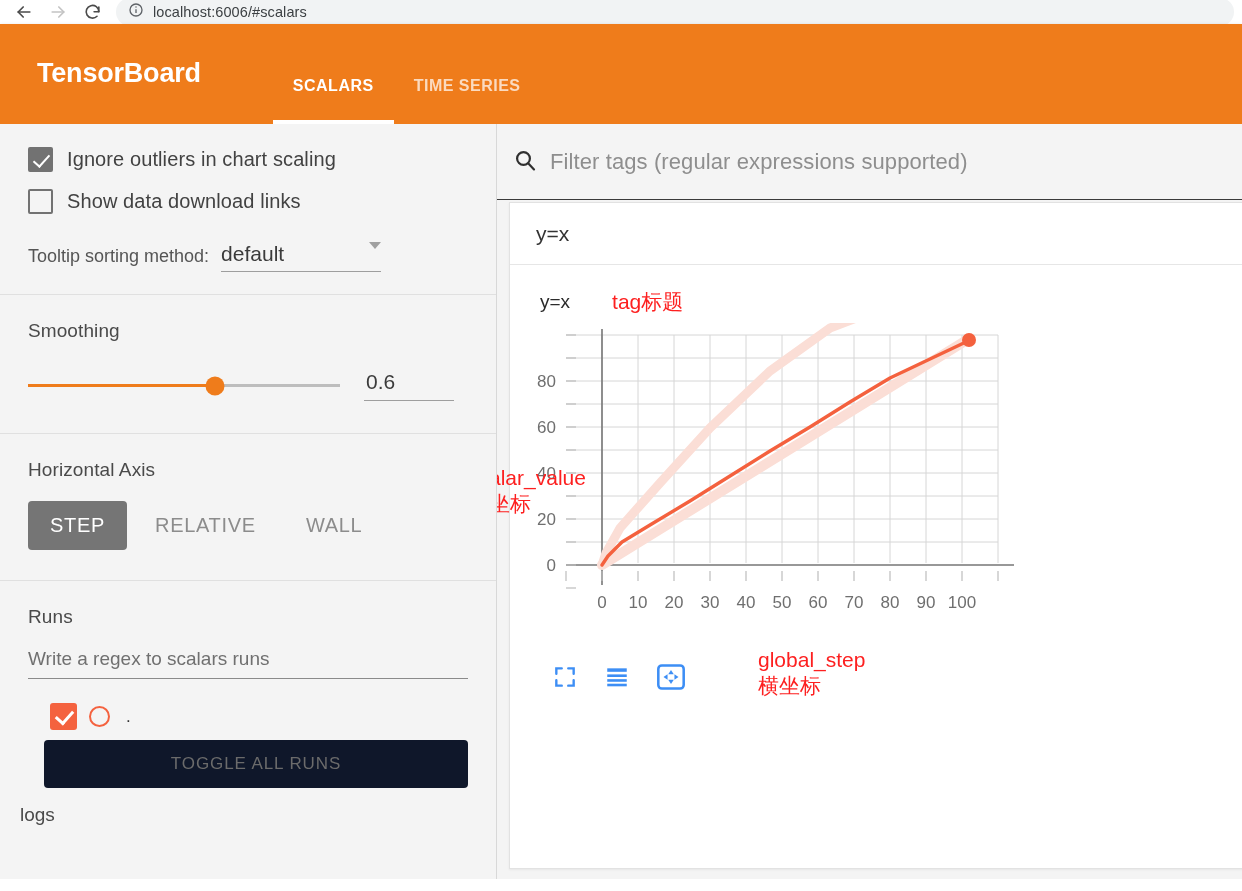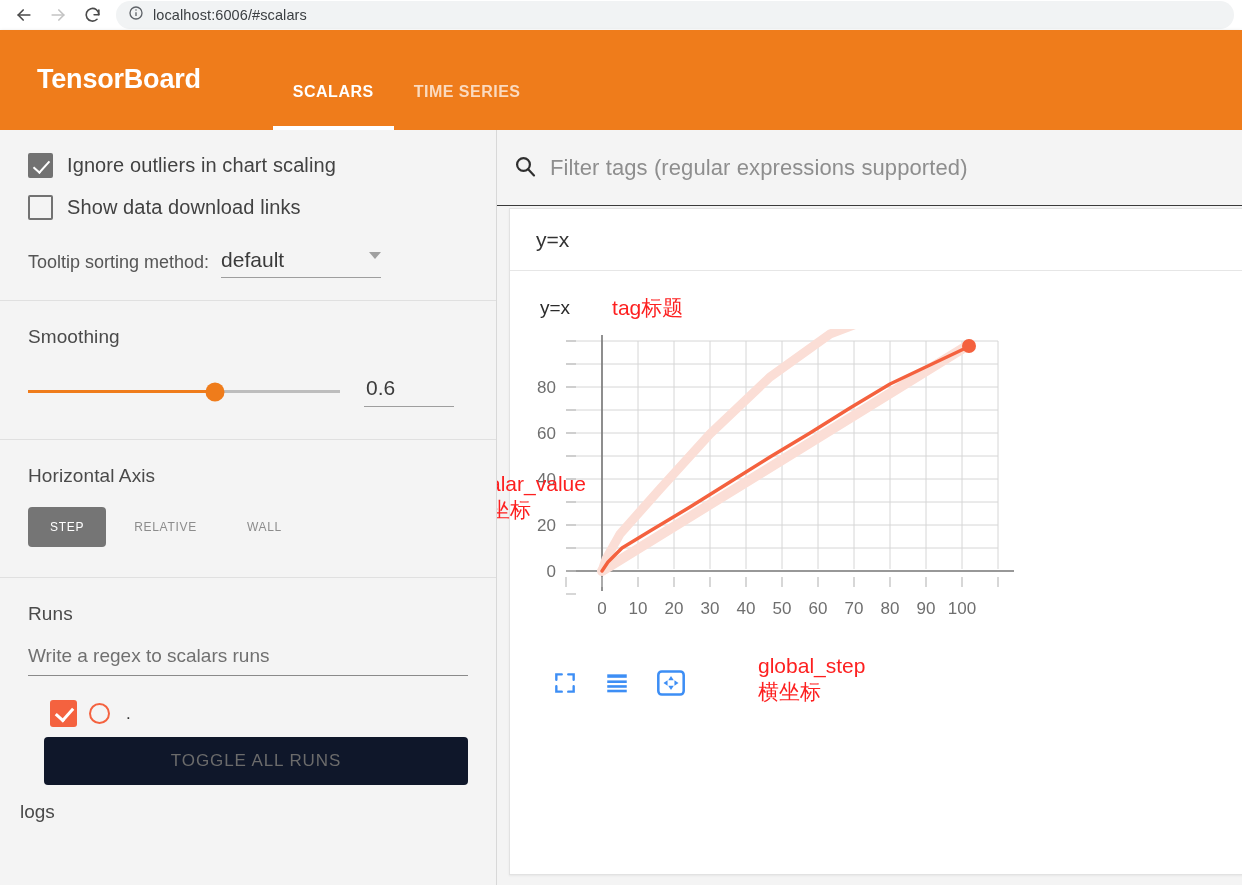--- a/index.html
+++ b/index.html
@@ -5,21 +5,21 @@
   * { box-sizing: border-box; margin: 0; padding: 0; }
   html, body {
     width: 1242px; height: 891px;
     font-family: "Liberation Sans", sans-serif;
     background: #ffffff;
     overflow: hidden;
   }
 
   
   .browser-bar {
-    height: 30px; width: 1242px;
+    height: 24px; width: 1242px;
     background: #ffffff;
     display: flex; align-items: center;
     padding: 0 8px;
     gap: 2px;
   }
   .nav-btn {
     width: 32px; height: 32px;
     display: flex; align-items: center; justify-content: center;
     border-radius: 50%;
   }
@@ -141,21 +141,21 @@
     margin-top: 20px;
     padding-bottom: 22px;
     gap: 12px;
   }
   .tooltip-label {
     font-size: 18px; color: #555; padding-bottom: 5px;
   }
   .select-box {
     width: 160px;
     border-bottom: 1px solid #9e9e9e;
-    display: flex; align-items: center;
+    display: flex; align-items: flex-start;
     justify-content: space-between;
     padding-bottom: 5px;
   }
   .select-value { font-size: 21px; color: #3b3b3b; }
   .caret {
     width: 0; height: 0;
     border-left: 6px solid transparent;
     border-right: 6px solid transparent;
     border-top: 7px solid #a0a0a0;
     margin-bottom: 9px;
@@ -208,21 +208,21 @@
   }
 
   .axis-btns {
     display: flex; align-items: center;
     padding-left: 28px;
     margin-top: 20px;
     padding-bottom: 30px;
     gap: 6px;
   }
   .axis-btn {
-    font-size: 12px;
+    font-size: 20px;
     font-weight: normal;
     letter-spacing: 0.7px;
     color: #8c8c8c;
     padding: 13px 22px;
     border-radius: 4px;
   }
   .axis-btn.active {
     background: #757575;
     color: #ffffff;
   }

